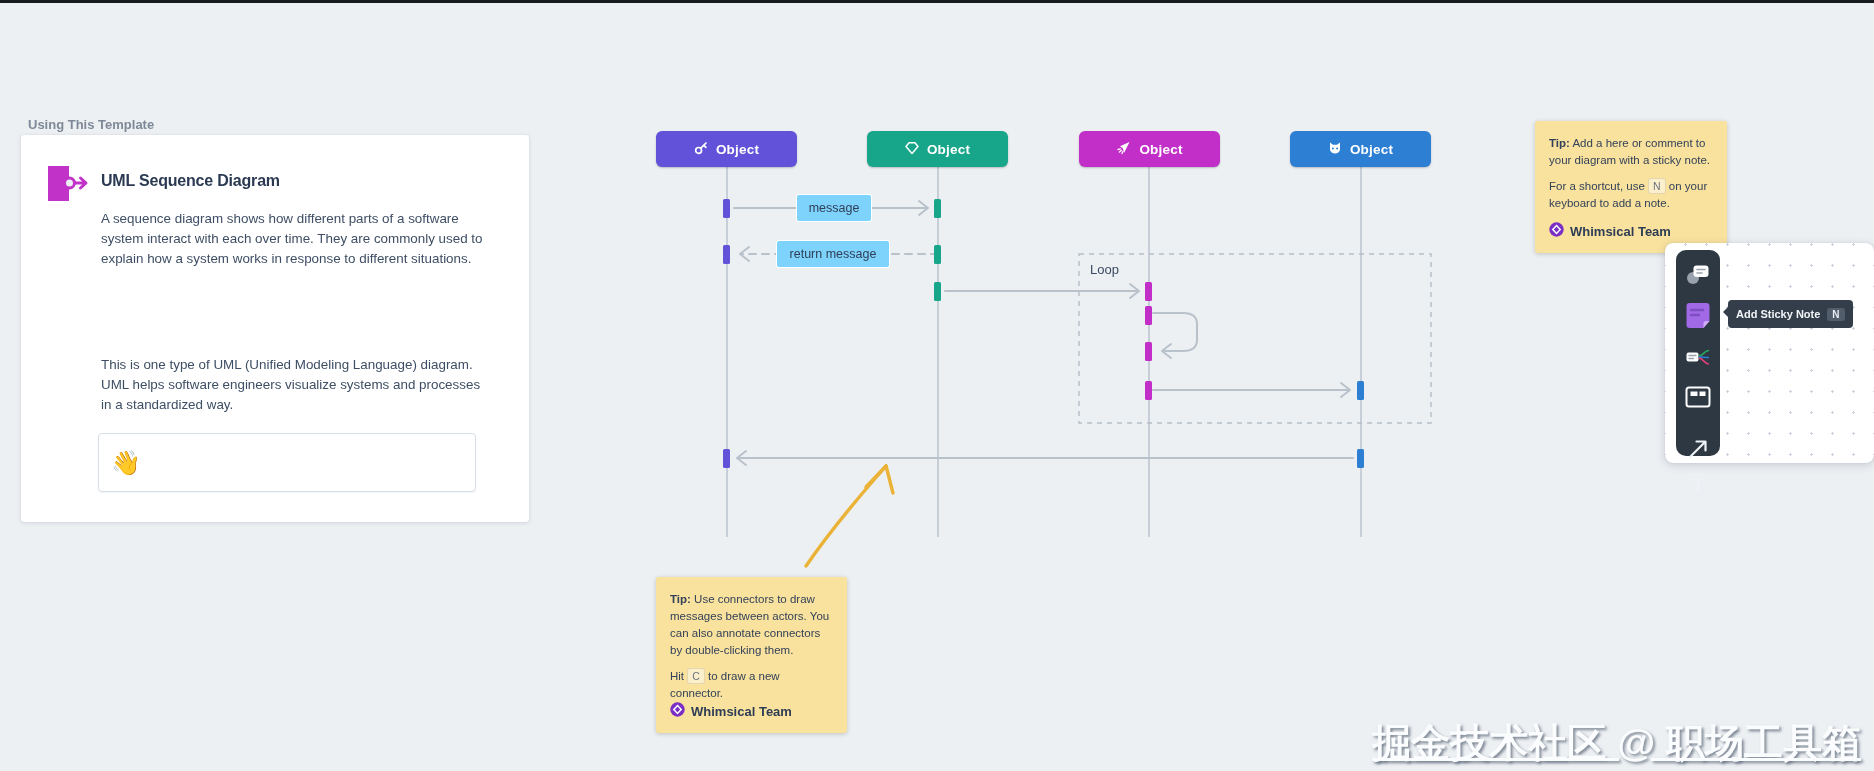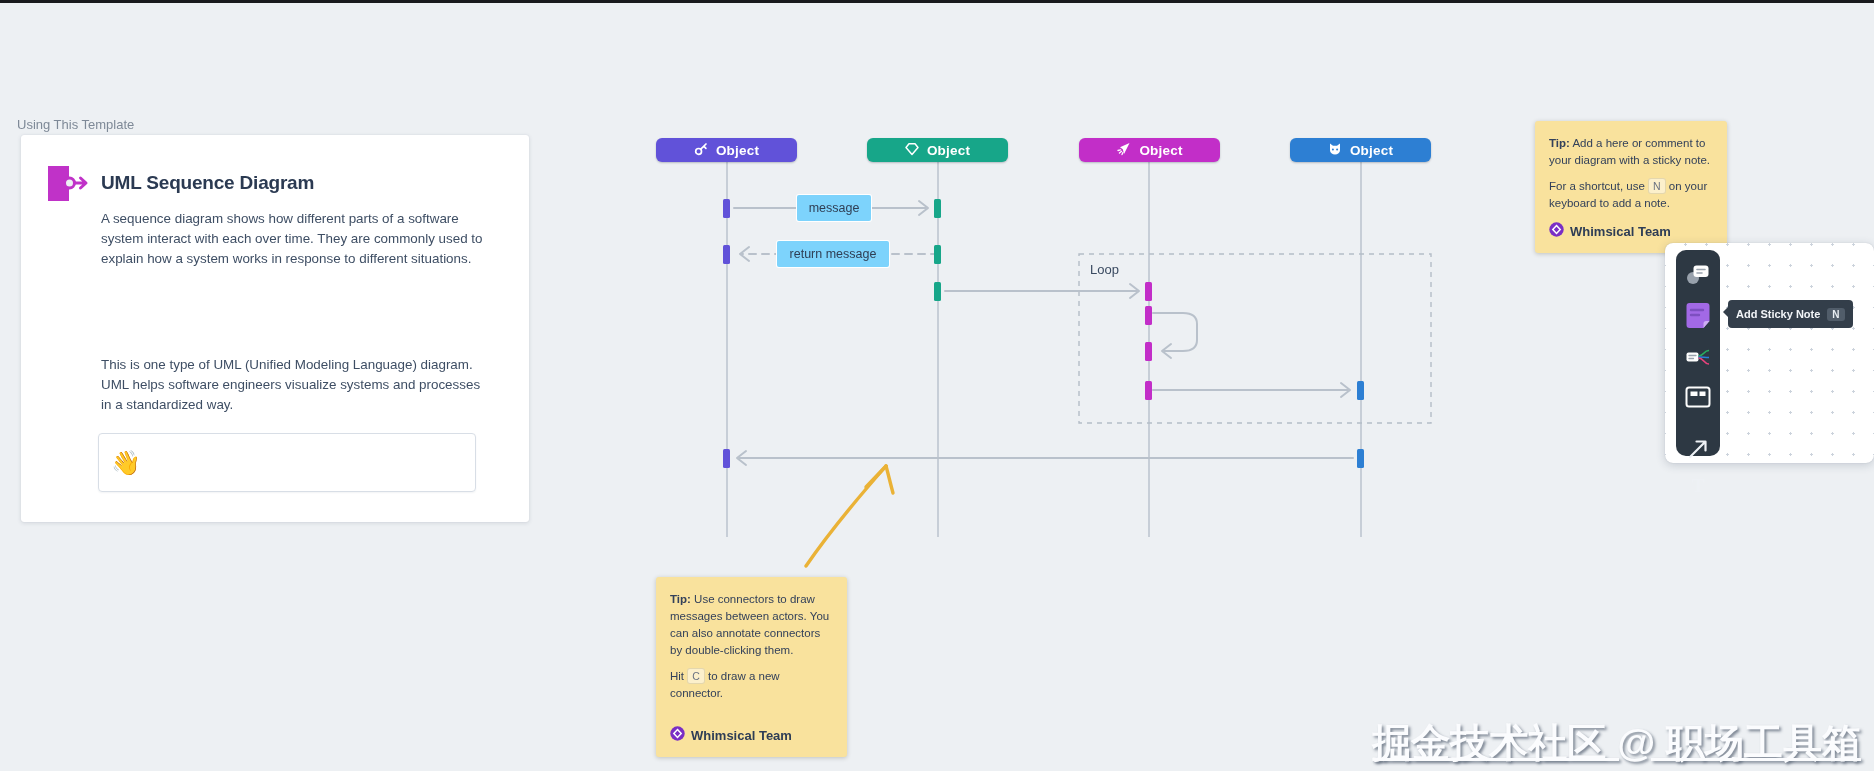--- a/index.html
+++ b/index.html
@@ -2,52 +2,52 @@
 <html><head>
 <meta charset="utf-8">
 <style>
   * { margin:0; padding:0; box-sizing:border-box; }
   html,body { width:1874px; height:771px; }
   body { font-family:"Liberation Sans", sans-serif; background:#edf0f3; position:relative; overflow:hidden; }
 
   .top-edge { position:absolute; left:0; top:0; width:1874px; height:3px; background:#191a1d; z-index:50; }
 
   
-  .tpl-label { position:absolute; left:17px; top:117px; font-size:13px; color:#7e8997; }
+  .tpl-label { position:absolute; left:28px; top:117px; font-size:13px; color:#7e8997;font-weight:bold; }
   .info-card { position:absolute; left:21px; top:135px; width:508px; height:387px; background:#ffffff;
                border-radius:3px; box-shadow:0 1px 4px rgba(40,55,80,.14), 0 0 1px rgba(40,55,80,.15); z-index:5; }
   .tpl-icon { position:absolute; left:27px; top:30px; }
-  .card-title { position:absolute; left:80px; top:37px; font-size:19px; font-weight:bold; color:#2b3a52; letter-spacing:-0.2px; }
+  .card-title { position:absolute; left:80px; top:37px; font-size:16px; font-weight:bold; color:#2b3a52; letter-spacing:-0.2px; }
   .card-p { position:absolute; left:80px; width:384px; font-size:13.4px; line-height:1.5; color:#3e4e64; }
   .p1 { top:74px; } .p2 { top:148px; } .p3 { top:220px; }
   .card-p a { color:#2e7cd6; font-weight:bold; text-decoration:underline; }
   .help-box { position:absolute; left:77px; top:298px; width:378px; height:59px; border:1px solid #d8dee6;
               border-radius:4px; box-shadow:0 1px 2px rgba(40,55,80,.06); display:flex; align-items:center; padding:0 12px; gap:12px; }
   .help-emoji { font-size:24px; flex:0 0 auto; }
   .help-text { font-size:11.3px; line-height:1.5; color:#55657a; }
   .help-text a { color:#2e7cd6; font-weight:bold; text-decoration:underline; }
 
   
   .lifeline { position:absolute; width:2px; top:158px; height:379px; background:#c7ced7; z-index:1; }
-  .obj-btn { position:absolute; top:138px; width:141px; height:24px; border-radius:6px; z-index:4;
+  .obj-btn { position:absolute; top:131px; width:141px; height:36px; border-radius:6px; z-index:4;
              display:flex; align-items:center; justify-content:center; gap:8px; color:#fff; font-size:13.5px; font-weight:bold;
              box-shadow:0 1px 2px rgba(20,30,50,.25); letter-spacing:.2px; cursor:pointer; }
   .bar { position:absolute; width:7px; height:19px; border-radius:1.5px; z-index:3; }
   .loop-label { position:absolute; left:1090px; top:262px; font-size:13px; color:#3a4a60; z-index:2; }
   .msg-label { position:absolute; background:#7dd3fc; border-radius:2px; z-index:4; display:flex; align-items:center; justify-content:center;
                font-size:12.5px; color:#2f3e54; box-shadow:0 0 0 1px rgba(255,255,255,1); }
   .msg-1 { left:797px; top:195px; width:74px; height:26px; }
   .msg-2 { left:777px; top:241px; width:112px; height:26px; }
   .connectors { position:absolute; left:0; top:0; z-index:2; pointer-events:none; }
 
   
   .note { position:absolute; background:#f9e29d; border-radius:3px; box-shadow:0 1px 4px rgba(60,60,40,.25);
           padding:14px 14px; font-size:11.5px; line-height:1.48; color:#33415a; z-index:6; }
   .note-top { left:1535px; top:121px; width:192px; height:132px; }
-  .note-bottom { left:656px; top:577px; width:191px; height:180px; }
+  .note-bottom { left:656px; top:577px; width:191px; height:156px; }
   .note b { font-weight:bold; }
   .note .gap { height:9px; }
   .key-badge { display:inline-block; background:rgba(255,255,255,.48); border:1px solid rgba(120,100,40,.18);
                border-radius:3px; padding:0 4px; font-size:10.5px; color:#6b7382; line-height:14px; }
   .note-author { position:absolute; left:14px; bottom:11px; display:flex; align-items:center; gap:6px;
                  font-size:13px; font-weight:bold; color:#2e3d55; }
 
   
   .tool-panel { position:absolute; left:1665px; top:243px; width:209px; height:220px; background:#fff; border-radius:8px;
                 box-shadow:0 2px 10px rgba(40,55,80,.20), 0 0 1px rgba(40,55,80,.25); z-index:7;

